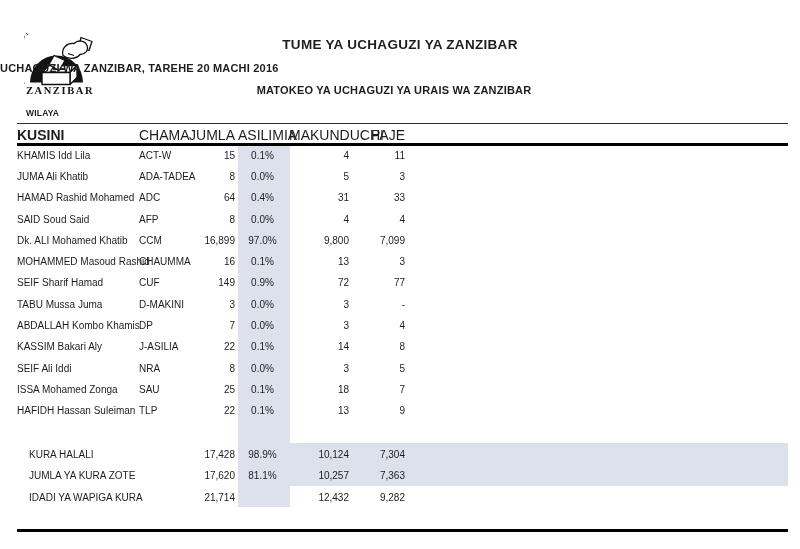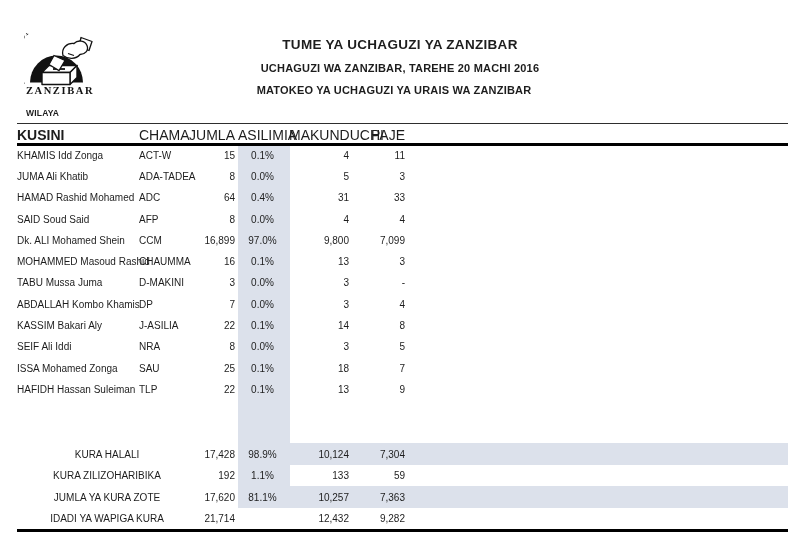--- a/index.html
+++ b/index.html
@@ -1,21 +1,21 @@
 <!DOCTYPE html>
 <html style="--shade: #dce1eb;"><head>
 <meta charset="utf-8">
 <style>
   html,body{margin:0;padding:0;background:#fff;}
   .page{position:relative;width:800px;height:549px;background:#ffffff;
         font-family:"Liberation Sans",sans-serif;color:#1d1d1d;overflow:hidden;}
   .abs{position:absolute;}
   
   .title1{left:0;right:0;top:37px;text-align:center;font-weight:700;font-size:13.5px;letter-spacing:.3px;}
-  .title2{left:0;right:0;top:62px;text-align:center;font-weight:700;font-size:11px;letter-spacing:.2px;}
+  .title2{left:0;right:0;top:62px;font-weight:700;font-size:11px;letter-spacing:.2px;}
   .title3{left:0;right:12px;top:84px;text-align:center;font-weight:700;font-size:11px;letter-spacing:.2px;}
   .wilaya{left:17px;top:108px;font-weight:700;font-size:8.5px;letter-spacing:.2px;margin-left:9px;}
   
   .rule-thin{left:17px;top:123px;width:771px;height:1px;background:#2e2e2e;}
   .rule-thick{left:17px;top:143px;width:771px;height:3px;background:#000;}
   .rule-bottom{left:17px;top:529px;width:771px;height:3px;background:#000;}
   
   .thead{left:17px;top:127px;width:771px;height:16px;}
   .thead .cell{font-size:14px;}
   .th-kusini{font-weight:700;}
@@ -25,21 +25,21 @@
   .tsummary{left:17px;top:443px;width:771px;}
   .srow{position:relative;height:21.5px;}
   .srow.shaded::before{content:"";position:absolute;left:221px;right:0;top:0;bottom:0;background:var(--shade,#dce1eb);}
   .cell{position:absolute;top:50%;transform:translateY(-50%);white-space:nowrap;font-size:10px;}
   .c-kusini{left:0;}
   .c-chama{left:122px;}
   .c-jumla{left:168px;width:50px;text-align:right;}
   .c-asilimia{left:221px;width:52px;text-align:center;padding-right:3px;box-sizing:border-box;}
   .c-makunduchi{left:272px;width:60px;text-align:right;}
   .c-paje{left:334px;width:54px;text-align:right;}
-  .c-sumlabel{left:0;width:180px;text-align:center;}
+  .c-sumlabel{left:12px;width:180px;text-align:left;}
   
   .logo{left:24px;top:33px;width:72px;height:63px;}
   .logo text{font-family:"Liberation Serif",serif;font-weight:700;fill:#121212;}
 </style>
 </head>
 <body>
 
 <div class="page">
 
   <svg class="abs logo" viewBox="0 0 72 62">
@@ -84,21 +84,21 @@
     <div class="cell c-asilimia">ASILIMIA</div>
     <div class="cell c-makunduchi">MAKUNDUCHI</div>
     <div class="cell c-paje">PAJE</div>
   </div>
   <div class="abs rule-thick"></div>
 
   <div class="abs shade-col"></div>
 
   <div class="abs tbody">
       <div class="trow">
-        <div class="cell c-kusini">KHAMIS Idd Zonga</div>
+        <div class="cell c-kusini">KHAMIS Idd Lila</div>
         <div class="cell c-chama">ACT-W</div>
         <div class="cell c-jumla">15</div>
         <div class="cell c-asilimia">0.1%</div>
         <div class="cell c-makunduchi">4</div>
         <div class="cell c-paje">11</div>
       </div>
       <div class="trow">
         <div class="cell c-kusini">JUMA Ali Khatib</div>
         <div class="cell c-chama">ADA-TADEA</div>
         <div class="cell c-jumla">8</div>
@@ -116,34 +116,42 @@
       </div>
       <div class="trow">
         <div class="cell c-kusini">SAID Soud Said</div>
         <div class="cell c-chama">AFP</div>
         <div class="cell c-jumla">8</div>
         <div class="cell c-asilimia">0.0%</div>
         <div class="cell c-makunduchi">4</div>
         <div class="cell c-paje">4</div>
       </div>
       <div class="trow">
-        <div class="cell c-kusini">Dk. ALI Mohamed Shein</div>
+        <div class="cell c-kusini">Dk. ALI Mohamed Khatib</div>
         <div class="cell c-chama">CCM</div>
         <div class="cell c-jumla">16,899</div>
         <div class="cell c-asilimia">97.0%</div>
         <div class="cell c-makunduchi">9,800</div>
         <div class="cell c-paje">7,099</div>
       </div>
       <div class="trow">
         <div class="cell c-kusini">MOHAMMED Masoud Rashid</div>
         <div class="cell c-chama">CHAUMMA</div>
         <div class="cell c-jumla">16</div>
         <div class="cell c-asilimia">0.1%</div>
         <div class="cell c-makunduchi">13</div>
         <div class="cell c-paje">3</div>
+      </div>
+      <div class="trow">
+        <div class="cell c-kusini">SEIF Sharif Hamad</div>
+        <div class="cell c-chama">CUF</div>
+        <div class="cell c-jumla">149</div>
+        <div class="cell c-asilimia">0.9%</div>
+        <div class="cell c-makunduchi">72</div>
+        <div class="cell c-paje">77</div>
       </div>
       <div class="trow">
         <div class="cell c-kusini">TABU Mussa Juma</div>
         <div class="cell c-chama">D-MAKINI</div>
         <div class="cell c-jumla">3</div>
         <div class="cell c-asilimia">0.0%</div>
         <div class="cell c-makunduchi">3</div>
         <div class="cell c-paje">-</div>
       </div>
       <div class="trow">
@@ -189,27 +197,20 @@
     </div>
 
   <div class="abs tsummary">
       <div class="srow shaded">
         <div class="cell c-sumlabel">KURA HALALI</div>
         <div class="cell c-jumla">17,428</div>
         <div class="cell c-asilimia">98.9%</div>
         <div class="cell c-makunduchi">10,124</div>
         <div class="cell c-paje">7,304</div>
       </div>
-      <div class="srow">
-        <div class="cell c-sumlabel">KURA ZILIZOHARIBIKA</div>
-        <div class="cell c-jumla">192</div>
-        <div class="cell c-asilimia">1.1%</div>
-        <div class="cell c-makunduchi">133</div>
-        <div class="cell c-paje">59</div>
-      </div>
       <div class="srow shaded">
         <div class="cell c-sumlabel">JUMLA YA KURA ZOTE</div>
         <div class="cell c-jumla">17,620</div>
         <div class="cell c-asilimia">81.1%</div>
         <div class="cell c-makunduchi">10,257</div>
         <div class="cell c-paje">7,363</div>
       </div>
       <div class="srow">
         <div class="cell c-sumlabel">IDADI YA WAPIGA KURA</div>
         <div class="cell c-jumla">21,714</div>

